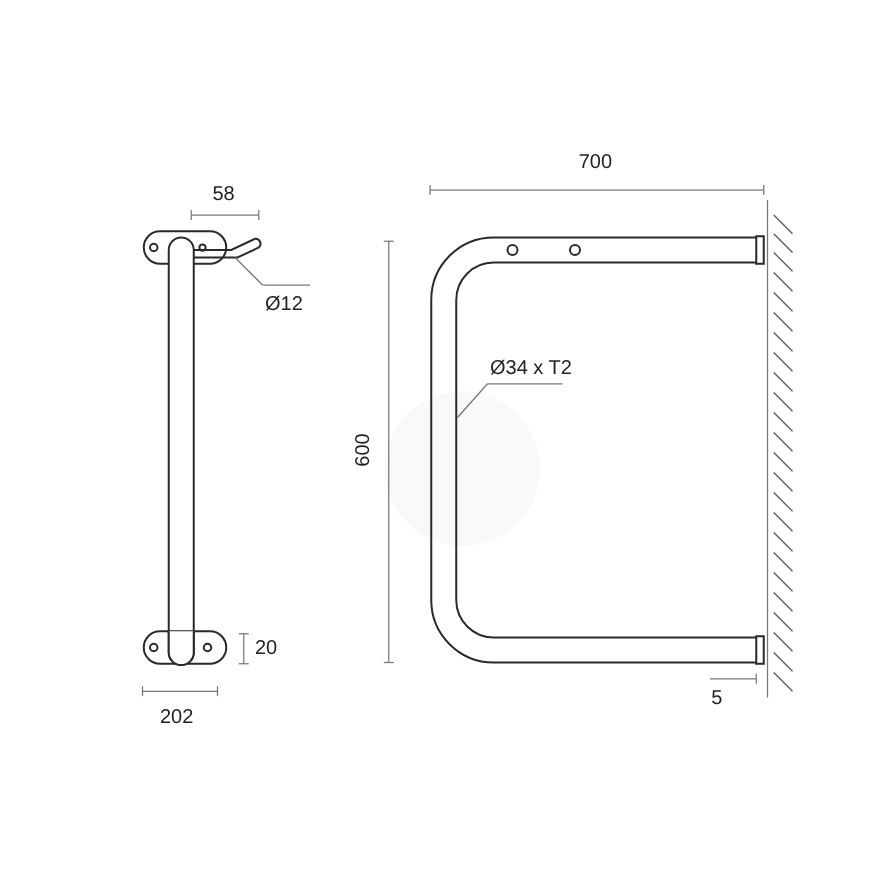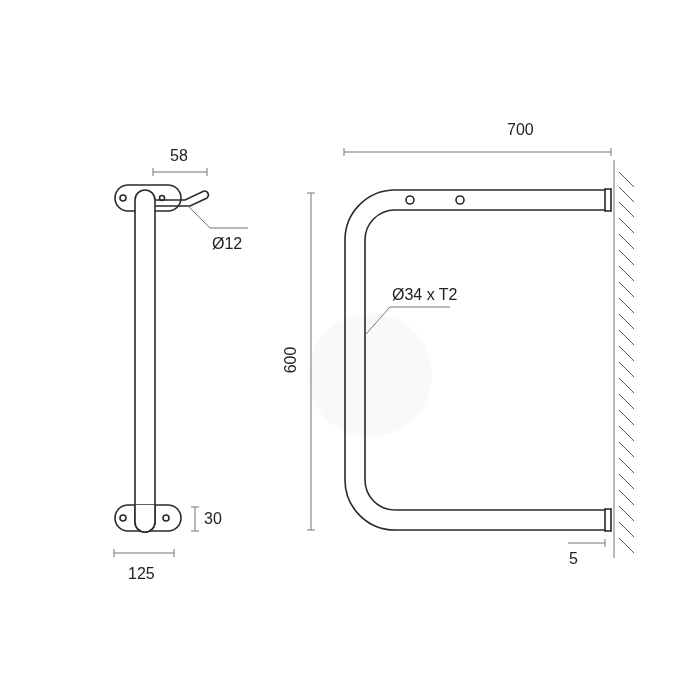--- a/index.html
+++ b/index.html
@@ -116,20 +116,20 @@
 
       <g stroke="#777" stroke-width="1">
         <line x1="568" y1="543" x2="605" y2="543"></line>
         <line x1="605" y1="539" x2="605" y2="547"></line>
       </g>
     </g>
   </svg>
 
   <div class="lbl" style="left:170px;top:148px;">58</div>
   <div class="lbl" style="left:212px;top:236px;">Ø12</div>
-  <div class="lbl" style="left:204px;top:511px;">30</div>
-  <div class="lbl" style="left:128px;top:566px;">125</div>
+  <div class="lbl" style="left:204px;top:511px;">20</div>
+  <div class="lbl" style="left:128px;top:566px;">202</div>
 
-  <div class="lbl" style="left:463px;top:122px;margin-left:44px;">700</div>
+  <div class="lbl" style="left:463px;top:122px;">700</div>
   <div class="lbl rot" style="left:278px;top:352px;">600</div>
   <div class="lbl" style="left:392px;top:287px;">Ø34 x T2</div>
   <div class="lbl" style="left:569px;top:551px;">5</div>
 </div>
 
 </body></html>

